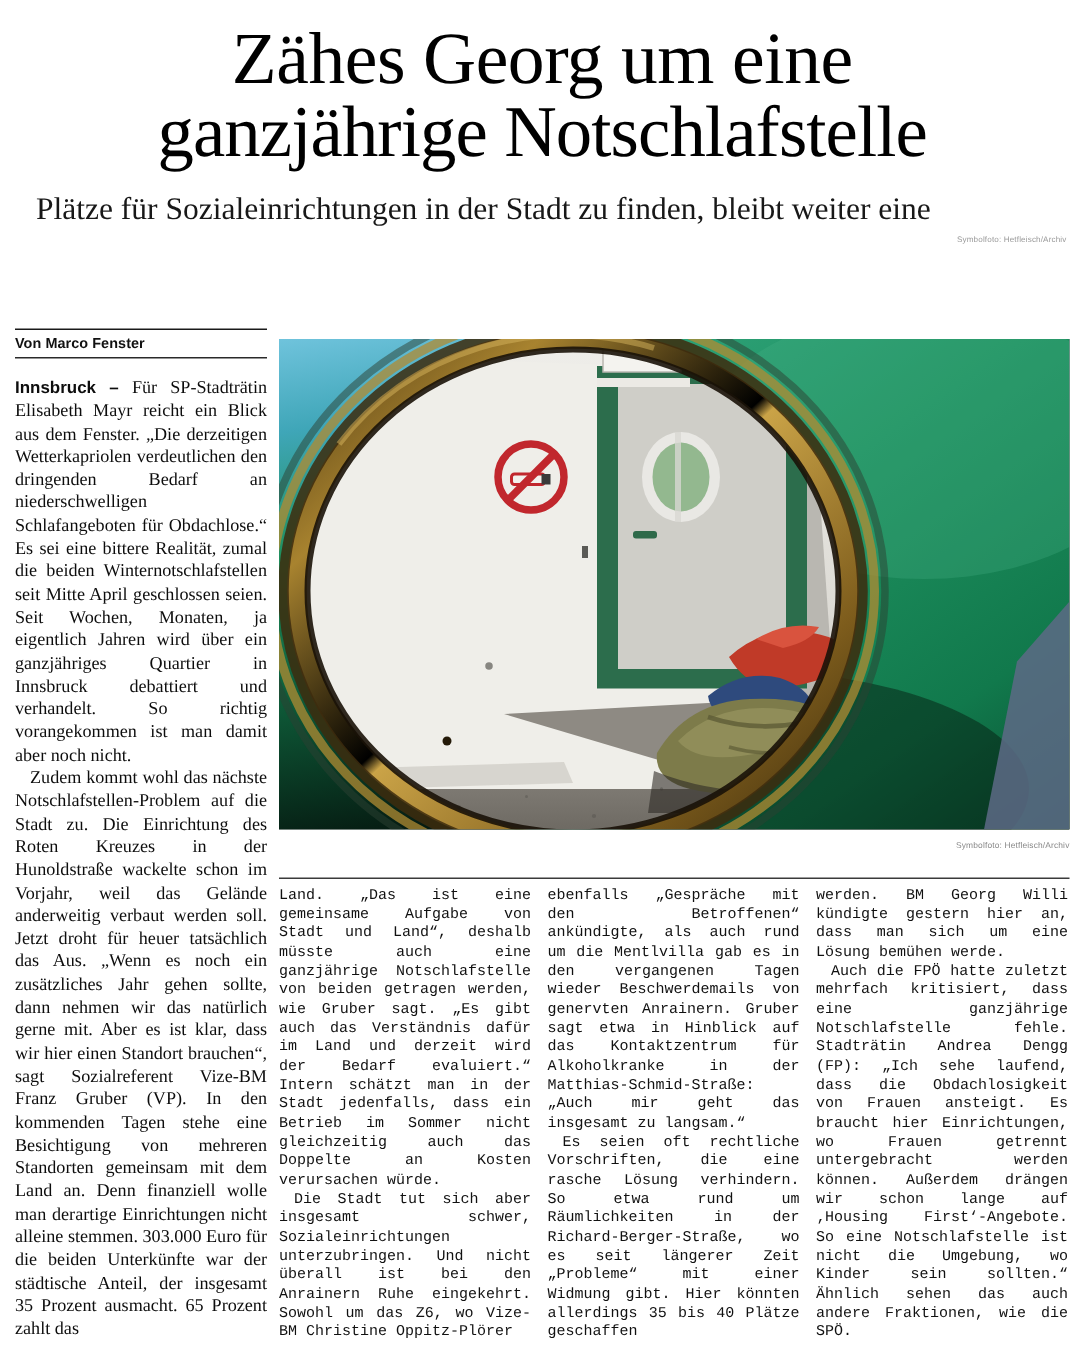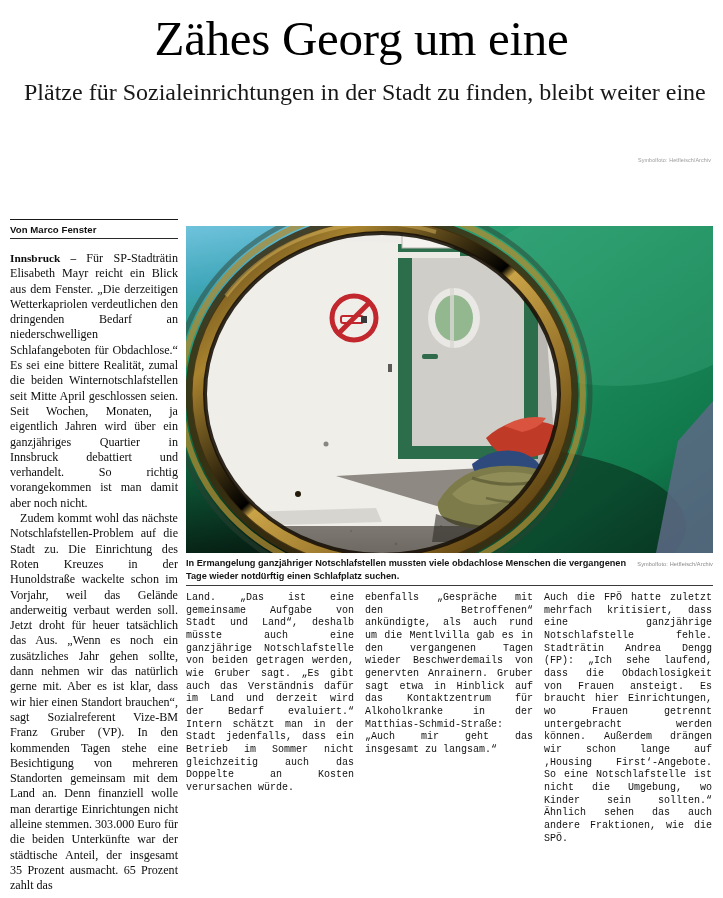--- a/index.html
+++ b/index.html
@@ -34,21 +34,21 @@
     letter-spacing: -0.3px;
     margin: 14px 10px 0 10px;
     color: #000;
   }
   .headline .hl-line { display: block; white-space: nowrap; }
   .hl-2 { font-size: 48.5px; letter-spacing: -0.6px; }
 
   .subhead {
     text-align: left;
     font-family: "Liberation Serif", serif;
-    font-size: 24px;
+    font-size: 21px;
     line-height: 1.28;
     margin: 13px 14px 0 14px;
     color: #181818;
   }
   .subhead .sh-line { display: block; white-space: nowrap; }
 
   .photo-credit-top {
     position: absolute;
     right: 12px;
     top: 143px;
@@ -94,21 +94,21 @@
     font-size: 12.1px;
     line-height: 1.265;
     text-align: justify;
     text-justify: inter-word;
     color: #0d0d0d;
     hyphens: manual;
   }
   .col1 p { margin: 0; }
   .col1 p + p { text-indent: 10px; }
   .col1 .dateline {
-    font-family: Liberation Serif, serif;
+    font-family: Liberation Sans, sans-serif;
     font-weight: 700;
     font-size: 11.3px;
   }
 
   
   .photo {
     position: absolute;
     left: 186px;
     top: 212px;
     width: 527px;
@@ -168,20 +168,21 @@
   .bodycol p { margin: 0; }
   .bodycol p + p { text-indent: 10px; }
 </style>
 </head>
 <body>
 
 <div class="page">
 
   <h1 class="headline">
     <span class="hl-line hl-1">Zähes Georg um eine</span>
+    <span class="hl-line hl-2">ganzjährige Notschlafstelle</span>
   </h1>
 
   <div class="subhead">
     <span class="sh-line">Plätze für Sozialeinrichtungen in der Stadt zu finden, bleibt weiter eine</span>
   </div>
 
   <div class="photo-credit-top">Symbolfoto: Hetfleisch/Archiv</div>
 
   <div class="byline-wrap">
     <div class="rule-top"></div>
@@ -313,29 +314,31 @@
       <ellipse cx="196" cy="168" rx="177" ry="161" fill="none" stroke="#1a1208" stroke-width="4" opacity="0.9"></ellipse>
 
       <path d="M 40,70 A 184,168 0 0 1 250,6" fill="none" stroke="#d8b55e" stroke-width="4" opacity="0.5"></path>
 
       <circle cx="112" cy="268" r="3" fill="#241a08"></circle>
     </svg>
   </div>
 
   <div class="caption">
     <span class="cap-credit">Symbolfoto: Hetfleisch/Archiv</span>
-    <span>In Ermangelung ganzjähriger Notschlafstellen mussten viele obdachlose Menschen die vergangenen Tage wieder notdürftig einen Schlafplatz suchen.</span>
   </div>
   <div class="caption-rule"></div>
 
   <div class="bodycols">
     <div class="bodycol">
       <p>Land. „Das ist eine gemeinsame Aufgabe von Stadt und Land“, deshalb müsste auch eine ganzjährige Notschlafstelle von beiden getragen werden, wie Gruber sagt. „Es gibt auch das Verständnis dafür im Land und derzeit wird der Bedarf evaluiert.“ Intern schätzt man in der Stadt jedenfalls, dass ein Betrieb im Sommer nicht gleichzeitig auch das Doppelte an Kosten verursachen würde.</p>
+      <p>Die Stadt tut sich aber insgesamt schwer, Sozialeinrichtungen unterzubringen. Und nicht überall ist bei den Anrainern Ruhe eingekehrt. Sowohl um das Z6, wo Vize-BM Christine Oppitz-Plörer</p>
     </div>
     <div class="bodycol">
       <p>ebenfalls „Gespräche mit den Betroffenen“ ankündigte, als auch rund um die Mentlvilla gab es in den vergangenen Tagen wieder Beschwerdemails von genervten Anrainern. Gruber sagt etwa in Hinblick auf das Kontaktzentrum für Alkoholkranke in der Matthias-Schmid-Straße: „Auch mir geht das insgesamt zu langsam.“</p>
+      <p>Es seien oft rechtliche Vorschriften, die eine rasche Lösung verhindern. So etwa rund um Räumlichkeiten in der Richard-Berger-Straße, wo es seit längerer Zeit „Probleme“ mit einer Widmung gibt. Hier könnten allerdings 35 bis 40 Plätze geschaffen</p>
     </div>
     <div class="bodycol">
+      <p>werden. BM Georg Willi kündigte gestern hier an, dass man sich um eine Lösung bemühen werde.</p>
       <p>Auch die FPÖ hatte zuletzt mehrfach kritisiert, dass eine ganzjährige Notschlafstelle fehle. Stadträtin Andrea Dengg (FP): „Ich sehe laufend, dass die Obdachlosigkeit von Frauen ansteigt. Es braucht hier Einrichtungen, wo Frauen getrennt untergebracht werden können. Außerdem drängen wir schon lange auf ‚Housing First‘-Angebote. So eine Notschlafstelle ist nicht die Umgebung, wo Kinder sein sollten.“ Ähnlich sehen das auch andere Fraktionen, wie die SPÖ.</p>
     </div>
   </div>
 
 </div>
 
 </body></html>

